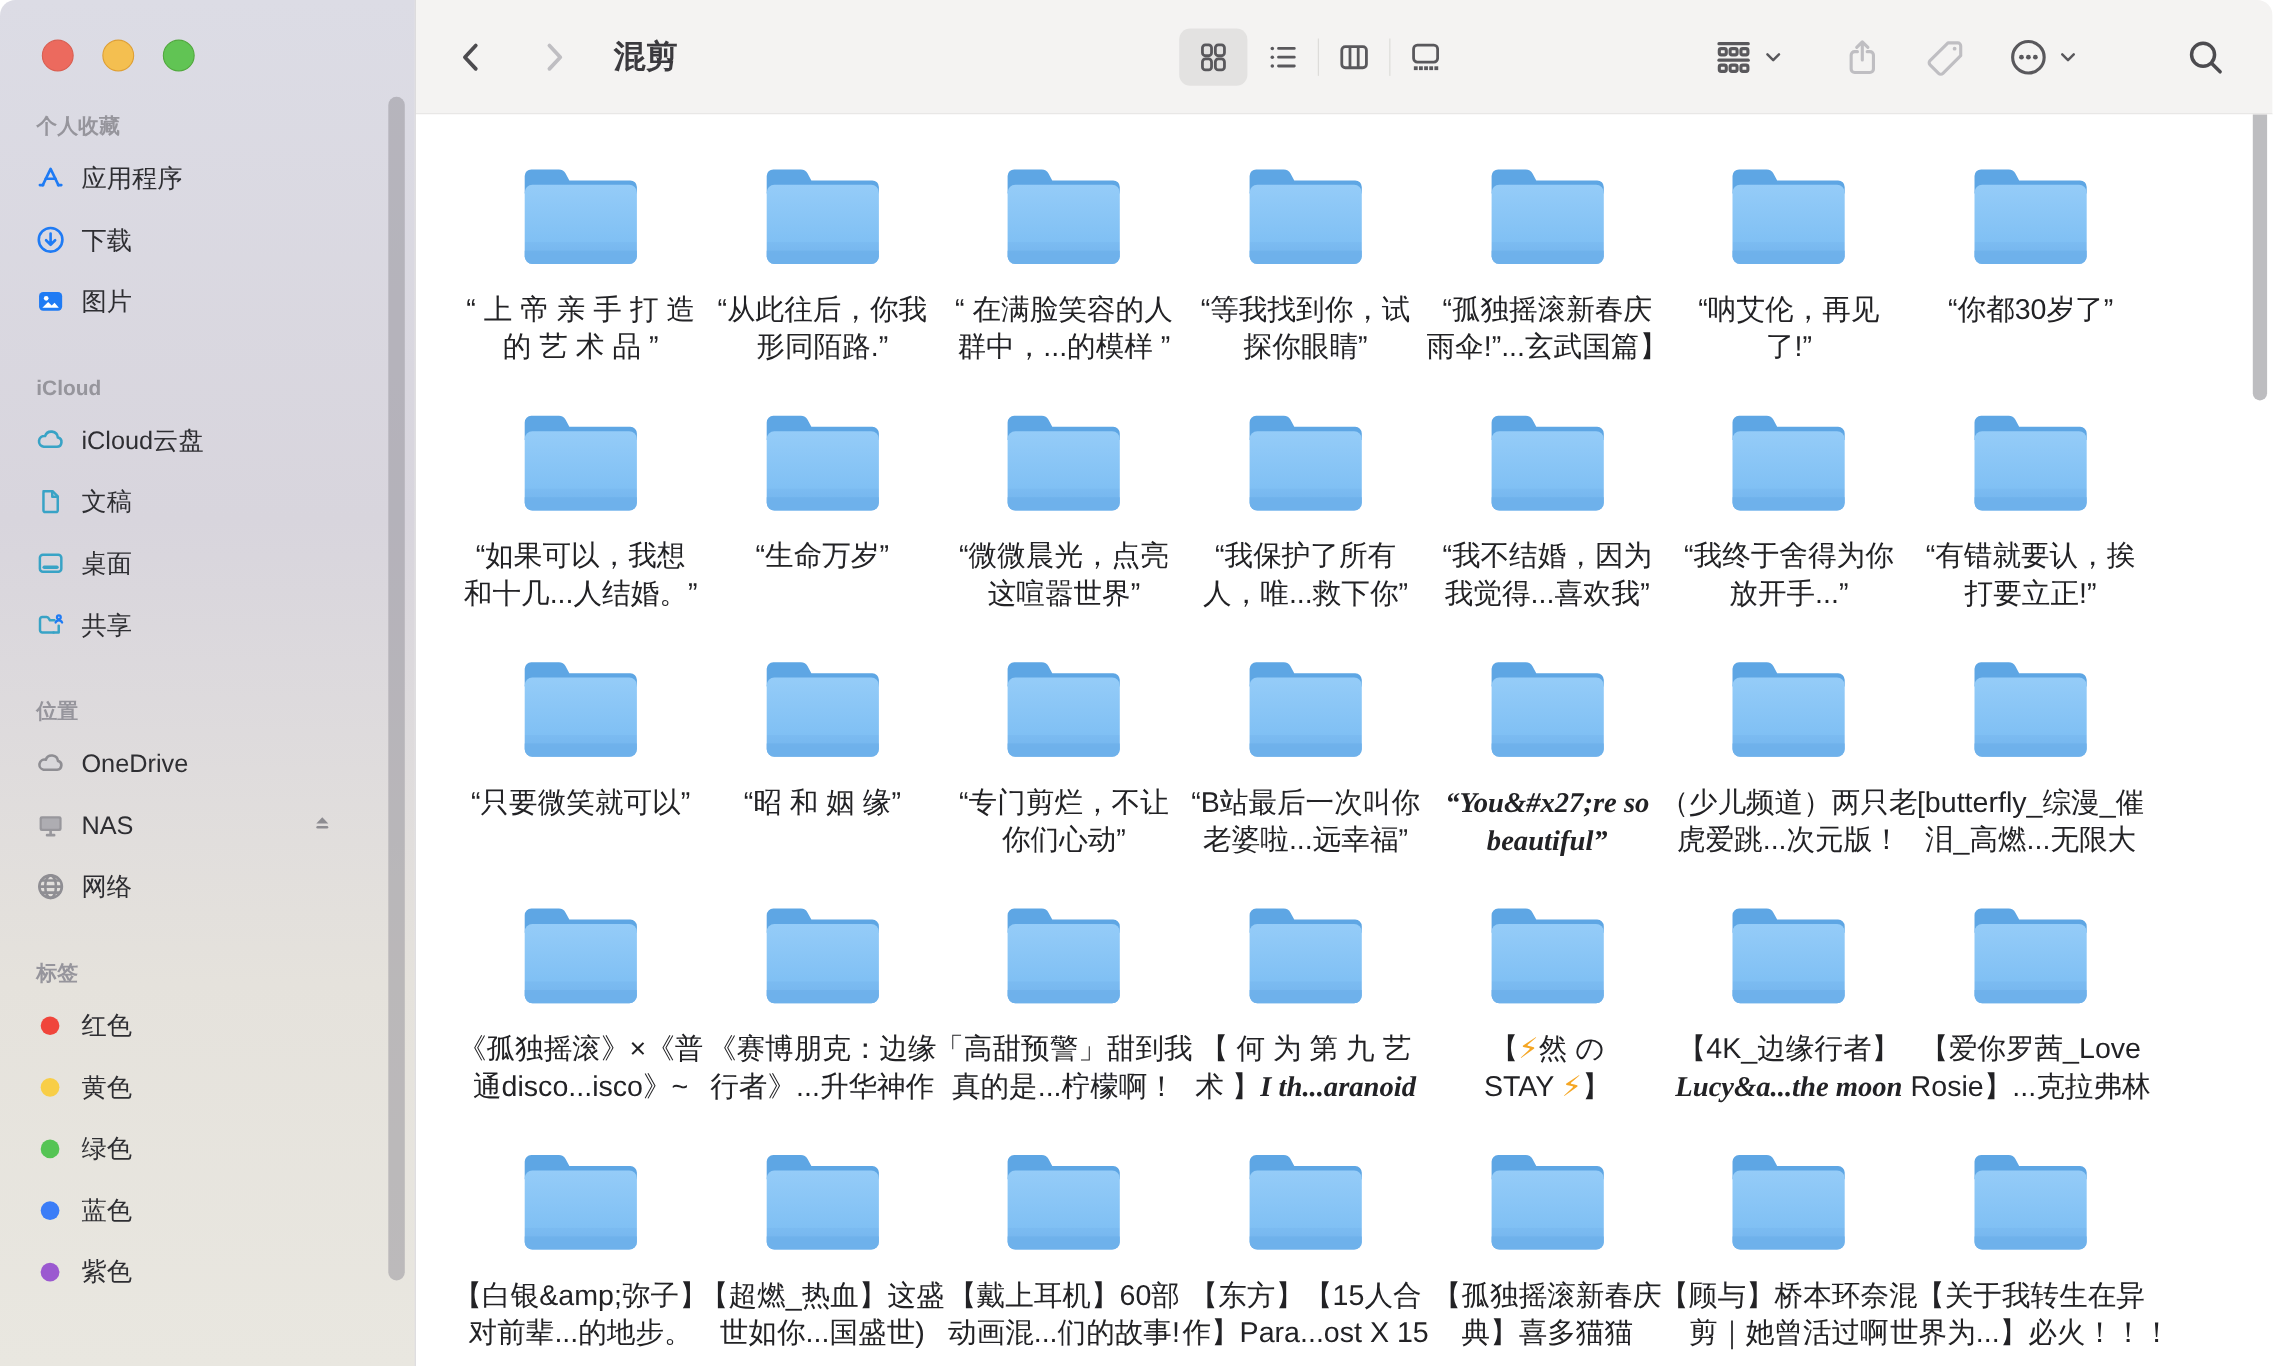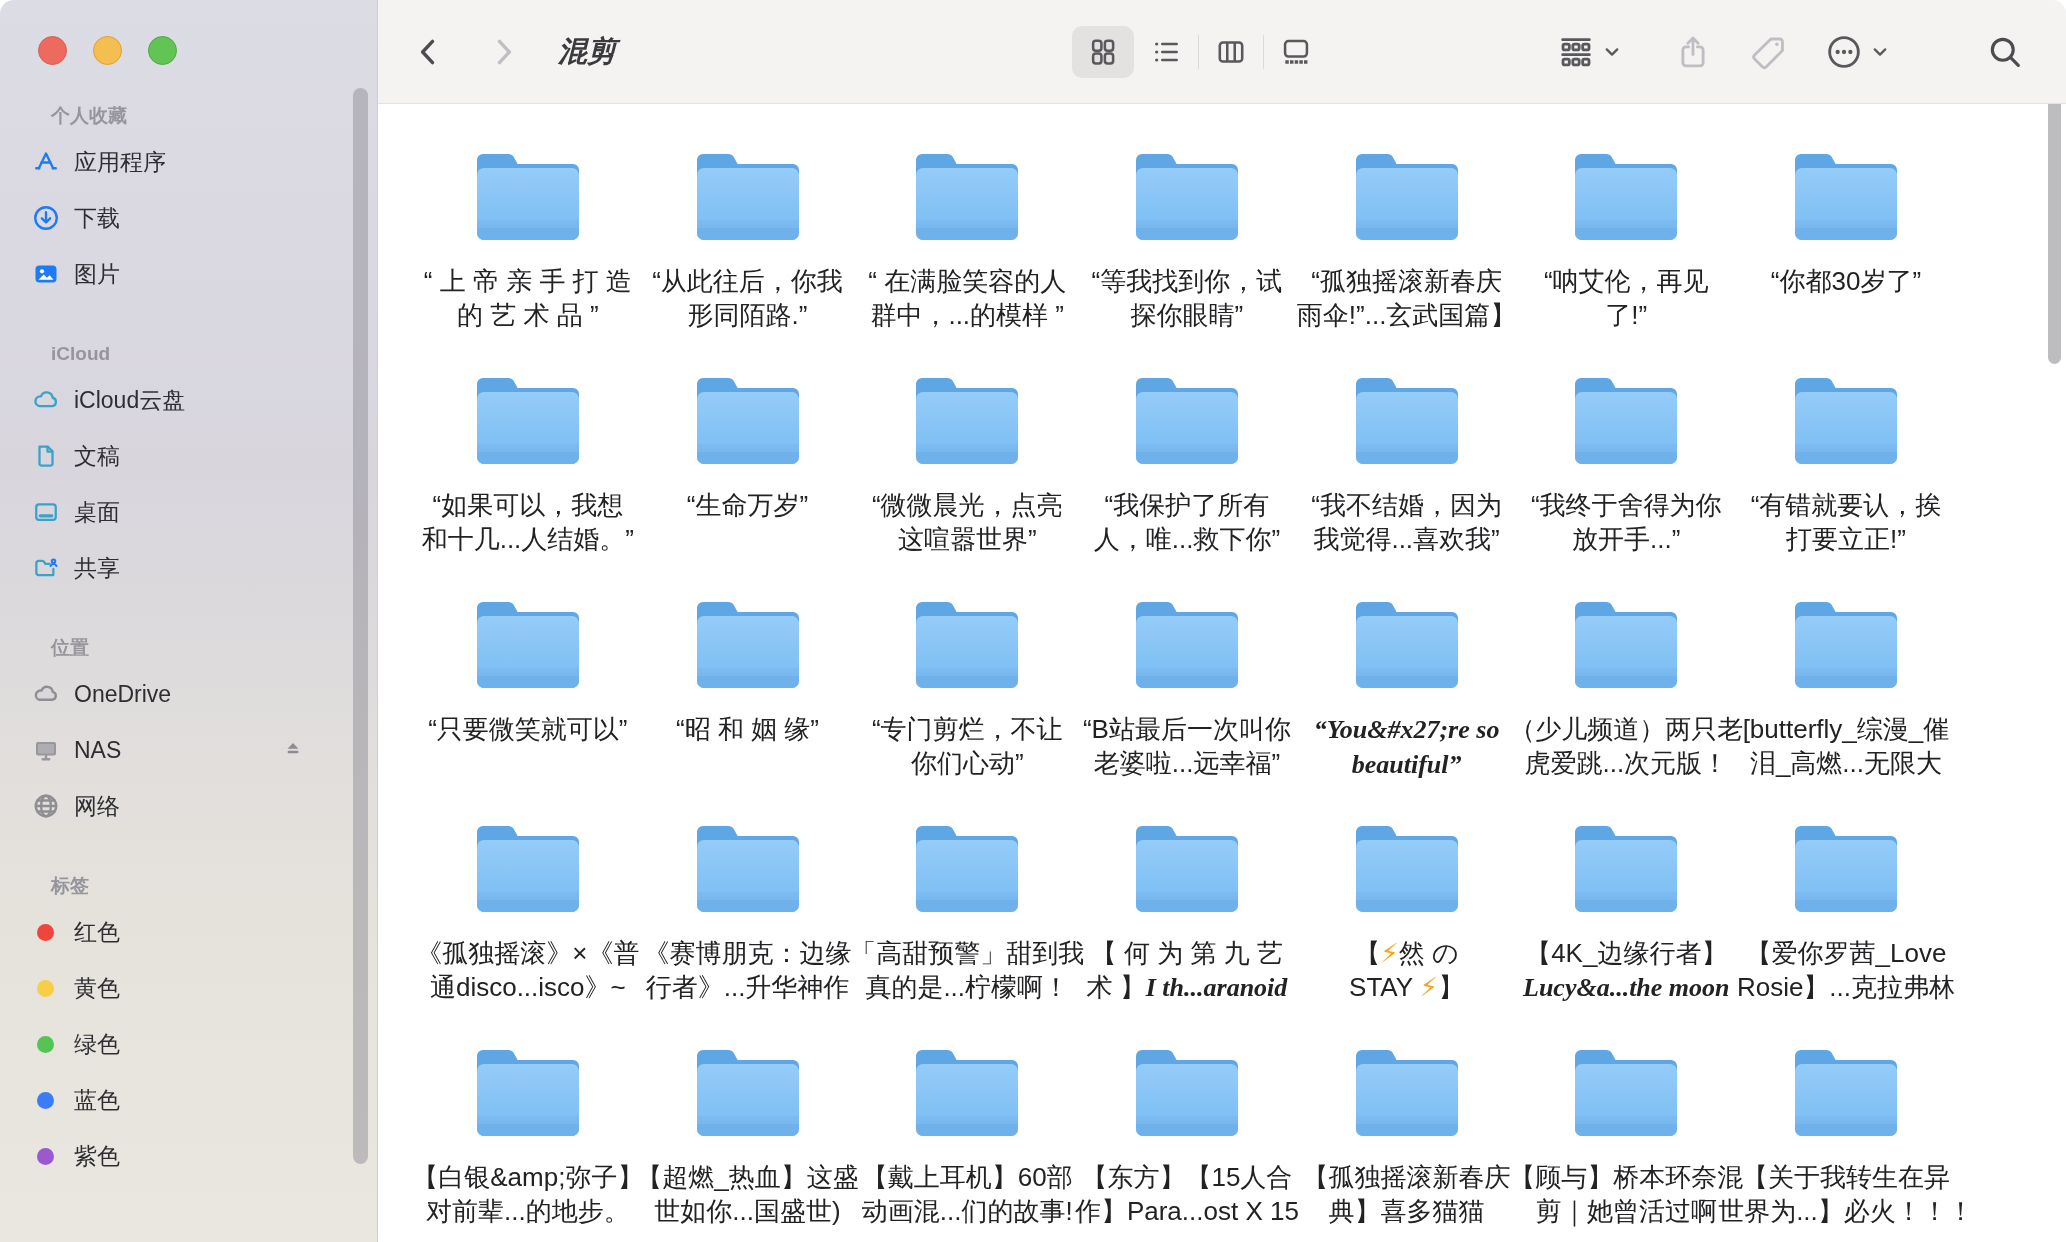--- a/index.html
+++ b/index.html
@@ -14,40 +14,40 @@
     position:absolute;left:0;top:0;width:378px;height:1242px;
     background:linear-gradient(180deg,#dcdce5 0%,#d8d5dd 38%,#e5e2dc 72%,#e9e7e0 100%);
     border-right:1px solid #cfcdd0;box-sizing:border-box;
   }
   .traffic{position:absolute;top:36px;left:38px;display:flex;gap:26px;}
   .tl{width:27px;height:27px;border-radius:50%;}
   .tl.red{background:#ec6a5e;border:1px solid #d95f52;}
   .tl.yellow{background:#f4bf50;border:1px solid #de9f34;}
   .tl.green{background:#61c454;border:1px solid #51a83e;}
   .sb-list{padding-top:104px;}
-  .sb-sec-title{height:24px;line-height:24px;margin:40px 0 6px 0;padding-left:51px;
+  .sb-sec-title{height:24px;line-height:24px;margin:40px 0 6px 0;padding-left:33px;
     font-size:19px;font-weight:700;color:#96959c;}
   .sb-sec-title:first-child{margin-top:0;}
   .sb-item{height:56px;display:flex;align-items:center;padding-left:31px;gap:13px;
     font-size:23px;color:#2e2e32;position:relative;}
   .sb-ico{width:30px;height:30px;flex:0 0 30px;display:flex;align-items:center;justify-content:center;}
   .sb-ico svg{width:30px;height:30px;}
   .tag-dot{width:17px;height:17px;border-radius:50%;margin:0 7px 0 6px;flex:0 0 17px;}
   .eject{position:absolute;left:280px;top:50%;transform:translateY(-50%);width:26px;height:26px;}
   .sb-scroll{position:absolute;left:353px;top:88px;width:15px;height:1076px;border-radius:8px;
     background:#98969c;opacity:.55;}
   
   .main{position:absolute;left:378px;top:0;right:0;bottom:0;}
   .toolbar{position:absolute;left:0;right:0;top:0;height:103px;background:#f4f3f2;
     border-bottom:1px solid #e3e2e1;}
   .tb-nav{position:absolute;left:34px;top:0;height:100%;display:flex;align-items:center;gap:40px;}
   .tb-btn{display:flex;align-items:center;justify-content:center;}
   .c-on{color:#4c4b4f;} .c-mid{color:#59585c;} .c-off{color:#bfbec2;}
   .tb-title{position:absolute;left:180px;top:0;height:100%;display:flex;align-items:center;
-    font-size:29px;font-weight:700;color:#3b3a3e;font-style:italic;}
+    font-size:29px;font-weight:700;color:#3b3a3e;}
   .tb-views{position:absolute;left:694px;top:0;height:100%;display:flex;align-items:center;gap:9px;}
   .seg{width:46px;height:52px;display:flex;align-items:center;justify-content:center;color:#59585c;}
   .seg.sel{width:62px;background:#e3e2e1;border-radius:10px;}
   .vd{width:1px;height:34px;background:#dbdad8;}
   .tb-cl{position:absolute;top:0;height:100%;display:flex;align-items:center;gap:7px;}
   .content{position:absolute;left:0;right:0;top:104px;bottom:0;background:#fff;overflow:hidden;}
   .vthumb{position:absolute;right:5px;top:-12px;width:13px;height:272px;border-radius:7px;
     background:#b2b1b5;opacity:.85;}
   
   .grid{display:grid;grid-template-columns:repeat(7,219.7px);padding-left:20px;margin-left:20px;}

